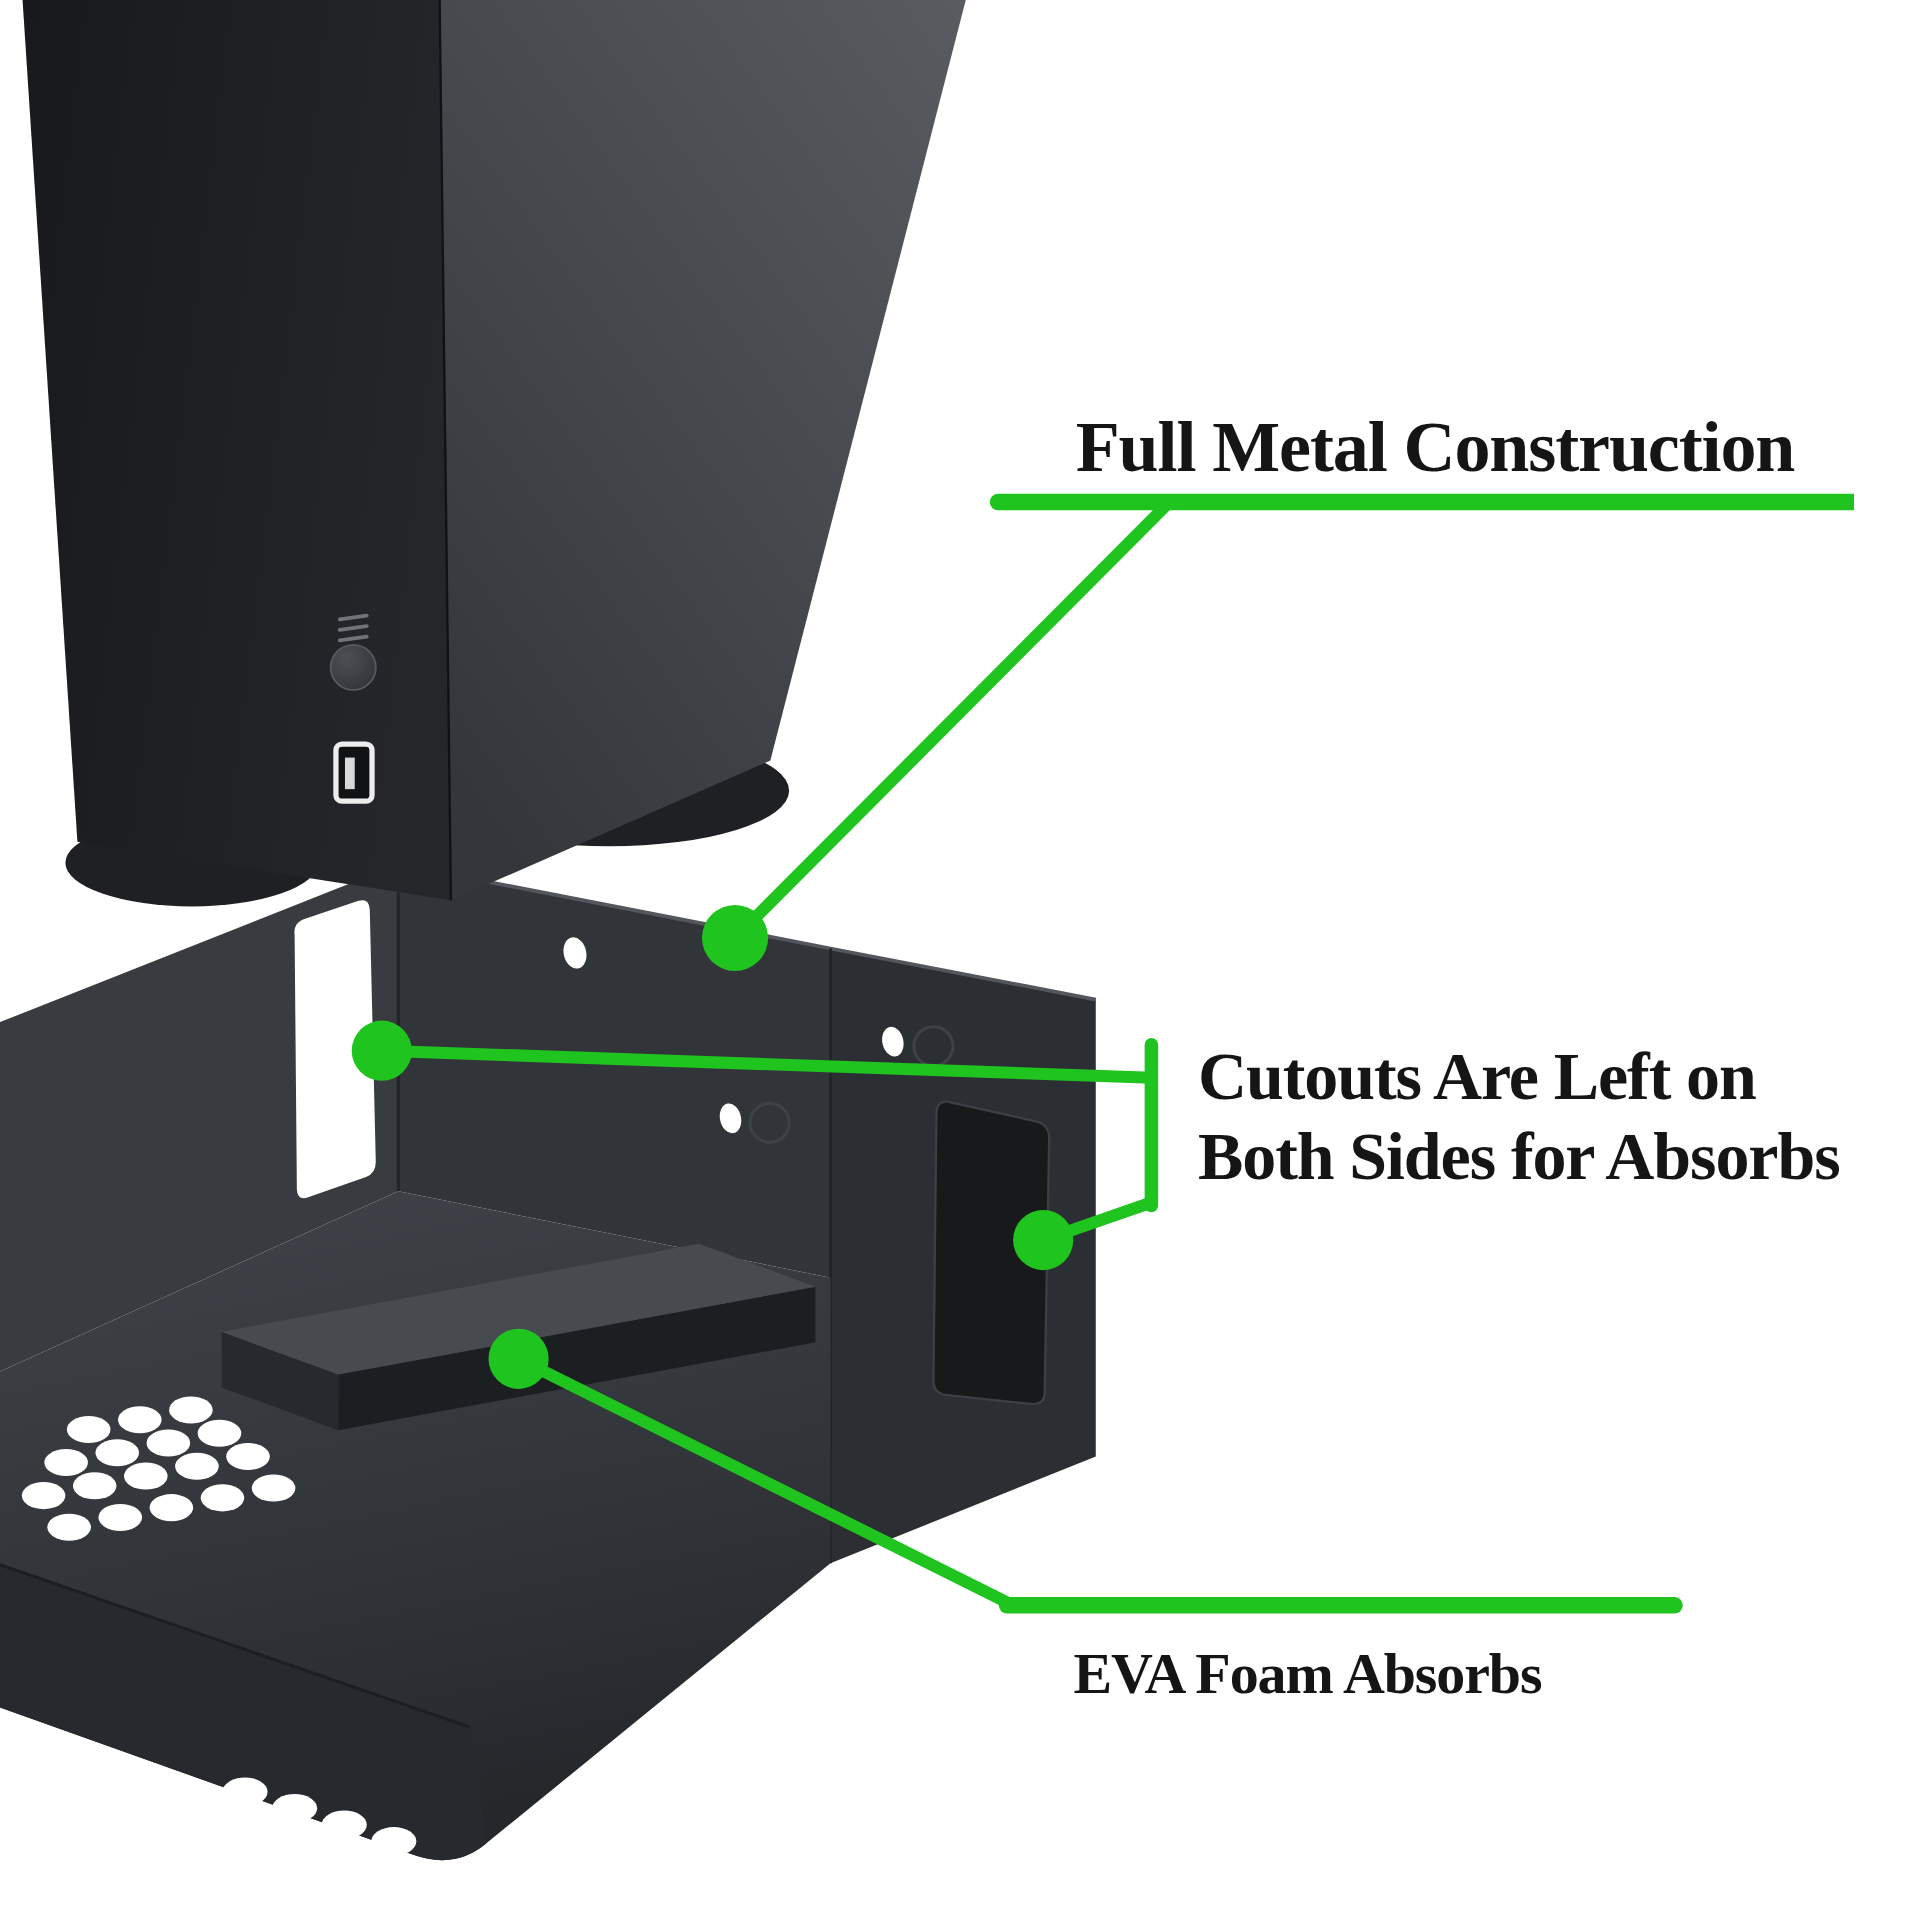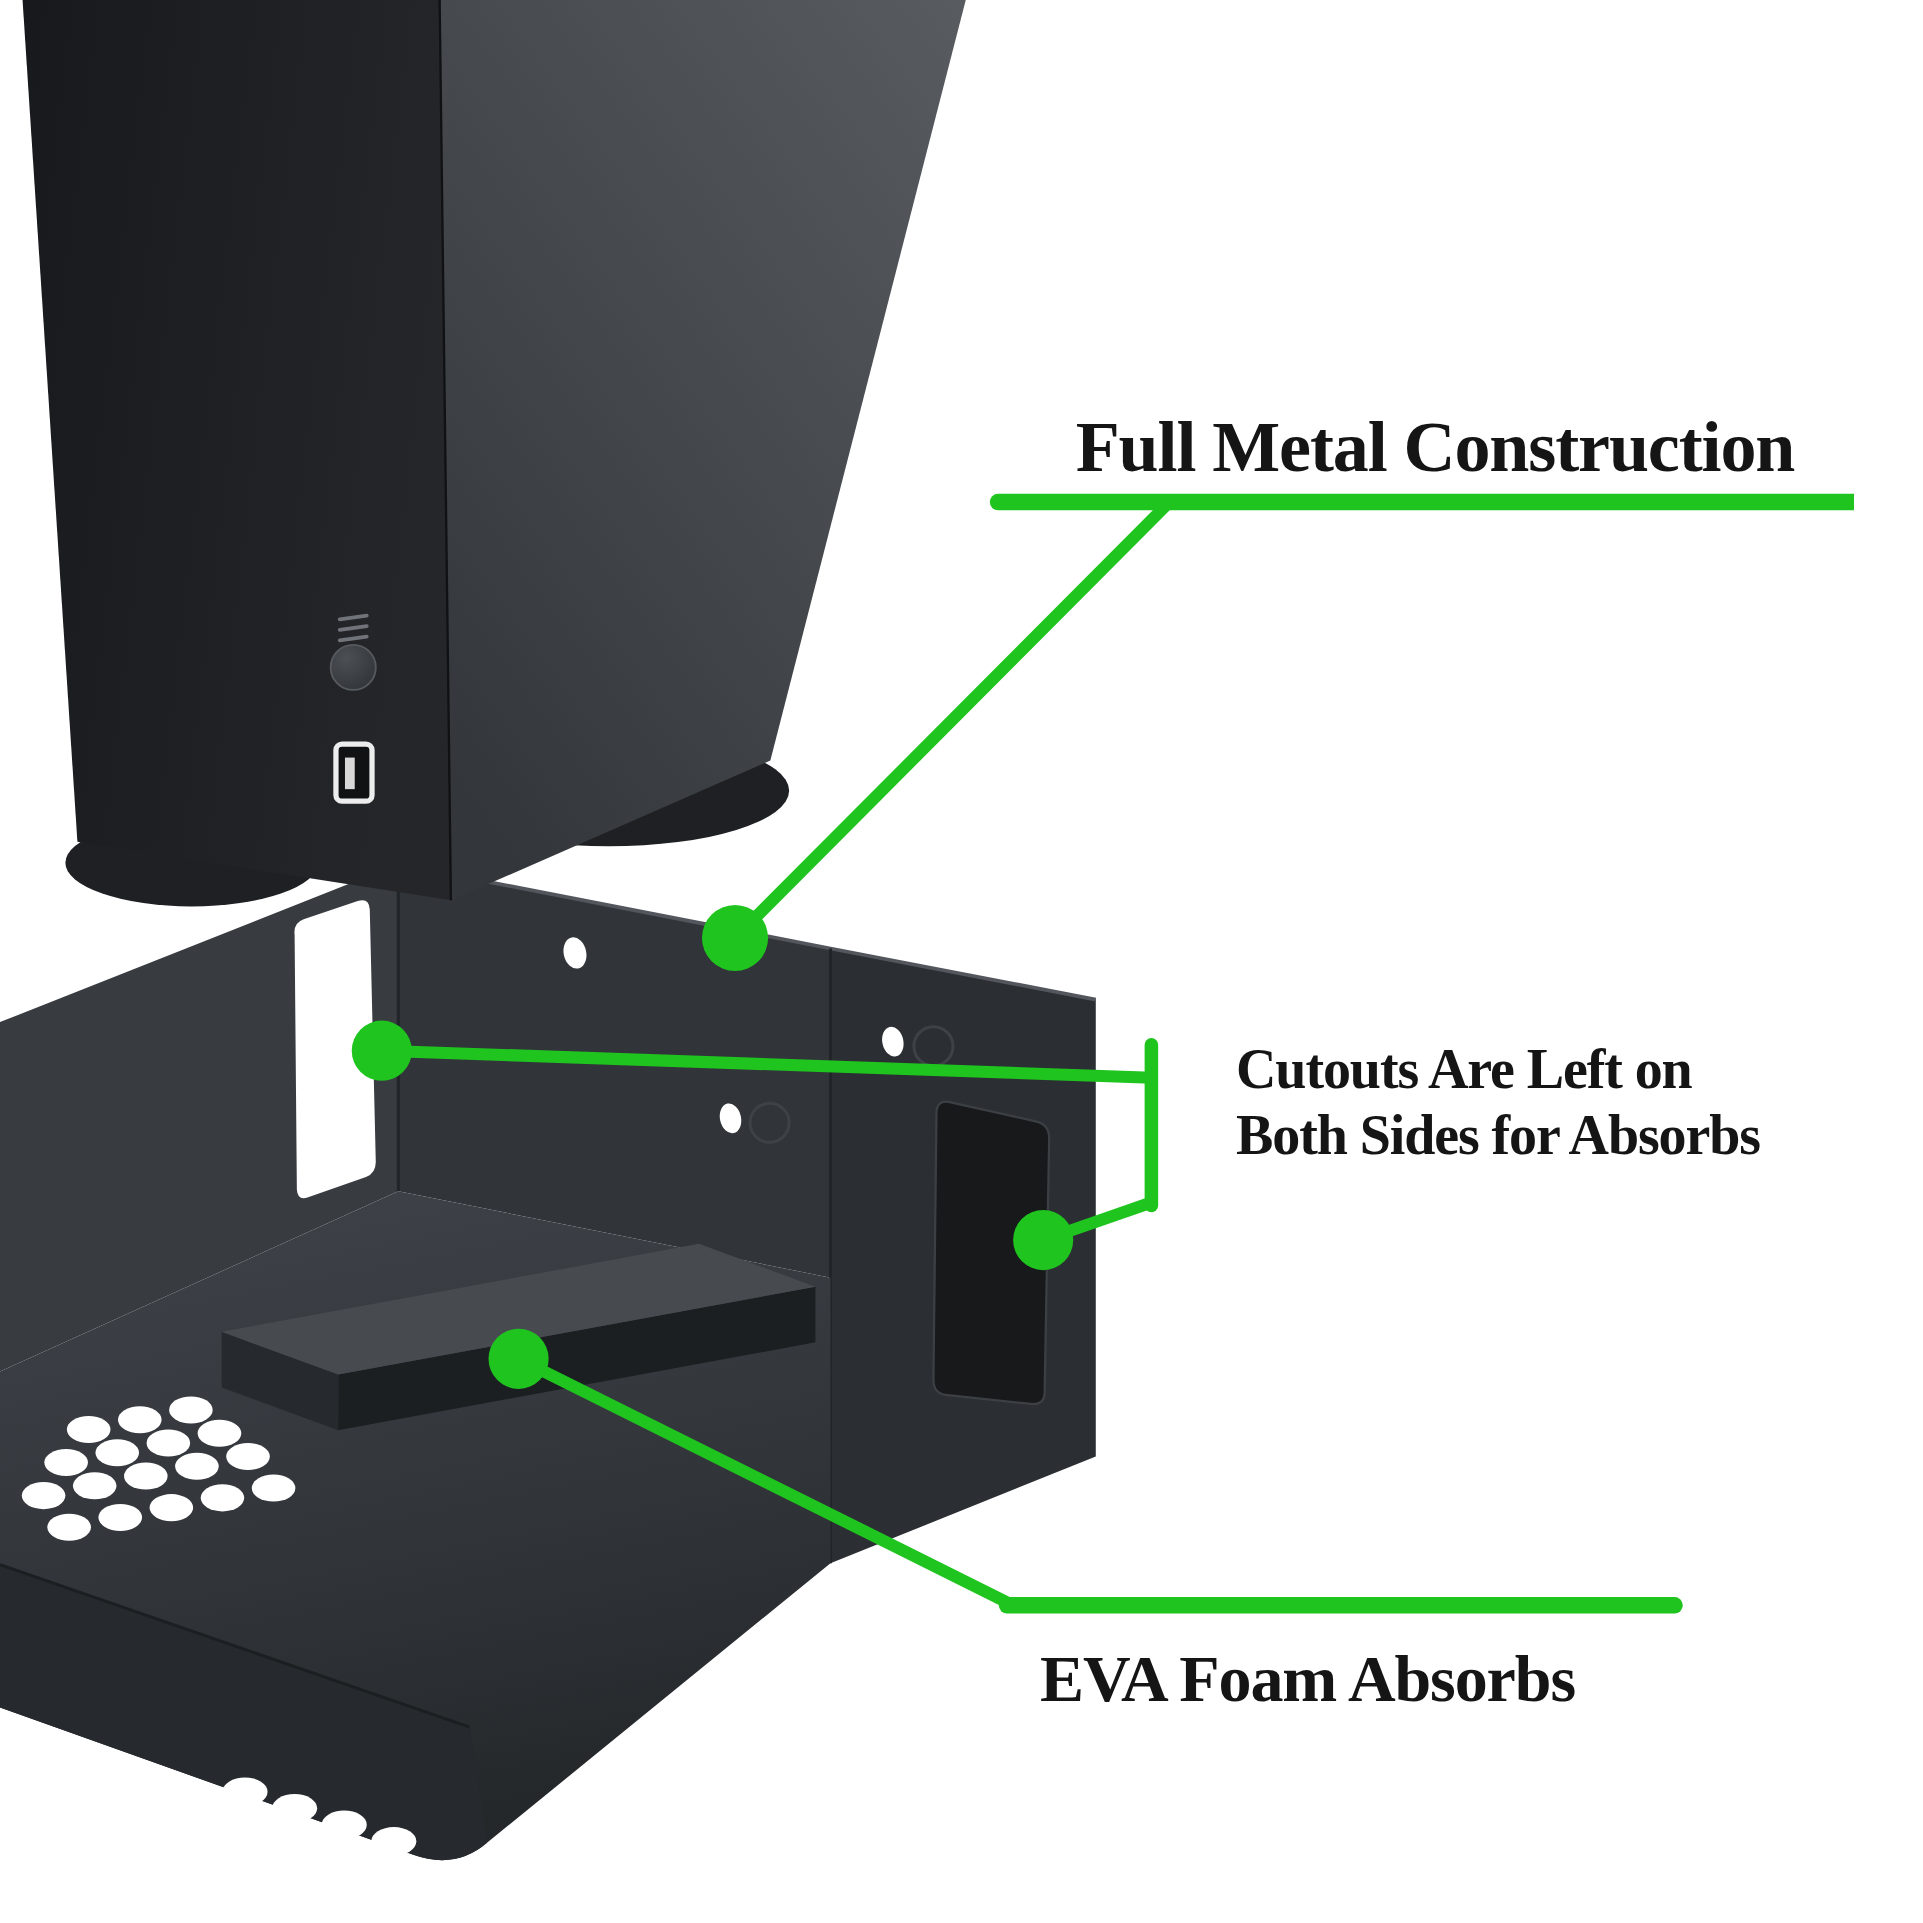--- a/index.html
+++ b/index.html
@@ -16,26 +16,26 @@
     color:var(--text,#151515);
     font-weight:bold;
     letter-spacing:-1.1px;
   }
   .callout .line{display:block;}
   #callout-full-metal{
     left:973px;top:406px;width:924px;
     font-size:72px;text-align:center;white-space:nowrap;
   }
   #callout-cutouts{
-    left:1236px;top:1036px;
-    font-size:56px;line-height:1.18;white-space:nowrap;
+    left:1198px;top:1036px;
+    font-size:68px;line-height:1.18;white-space:nowrap;
   }
   #callout-foam{
     left:864px;top:1638px;width:887px;
-    font-size:66px;line-height:1.25;text-align:center;white-space:nowrap;
+    font-size:58px;line-height:1.25;text-align:center;white-space:nowrap;
   }
   .accent-fill{fill:var(--accent-green,#1fc41f);}
   .accent-stroke{stroke:var(--accent-green,#1fc41f);fill:none;}
 </style>
 </head>
 <body>
 
 <div class="canvas">
 
   <svg class="scene-svg" viewBox="0 0 2560 2560">

